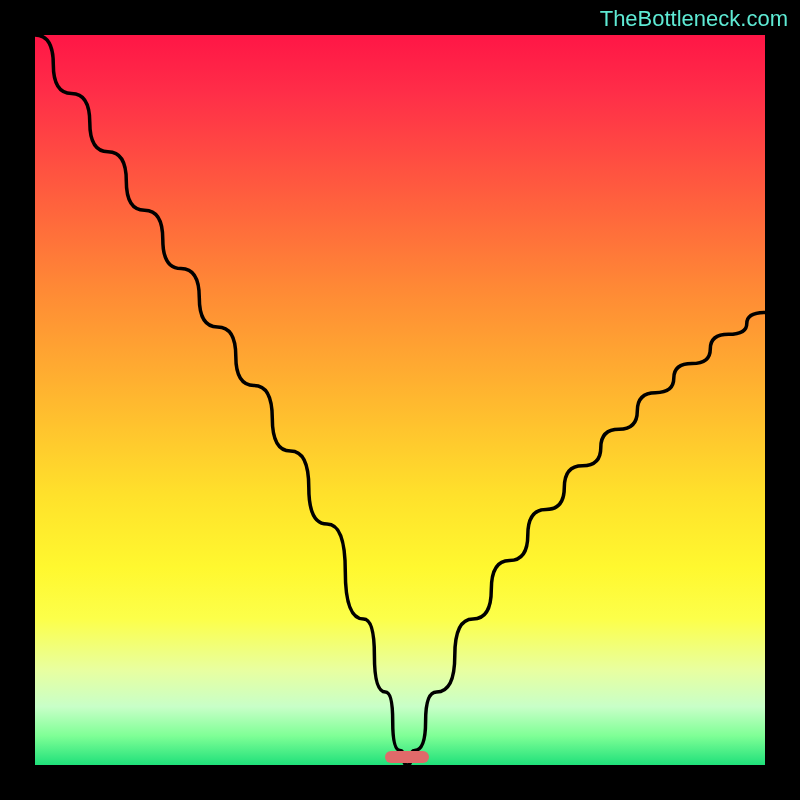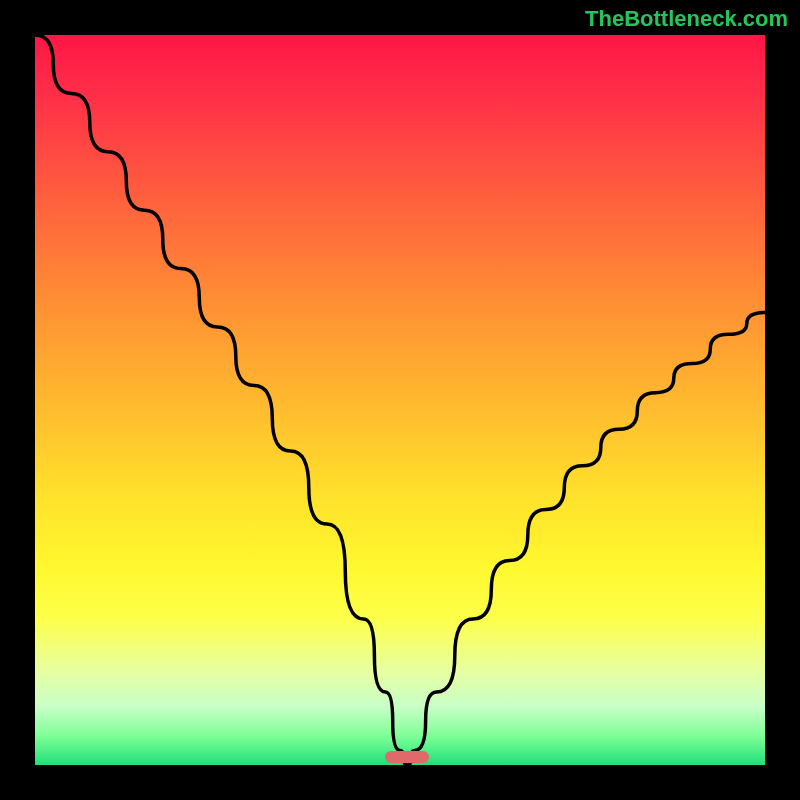--- a/index.html
+++ b/index.html
@@ -8,25 +8,24 @@
     width: 800px;
     height: 800px;
     background: #000;
     position: relative;
     overflow: hidden;
   }
   .watermark {
     position: absolute;
     top: 6px;
     right: 12px;
-    color: #22c55e;
+    color: #5eead4;
     font-family: Arial, sans-serif;
     font-size: 22px;
     z-index: 10;
-    font-weight: bold;
   }
   .chart-frame {
     position: absolute;
     top: 35px;
     left: 35px;
     width: 730px;
     height: 730px;
     overflow: hidden;
   }
   .gradient-bg {

